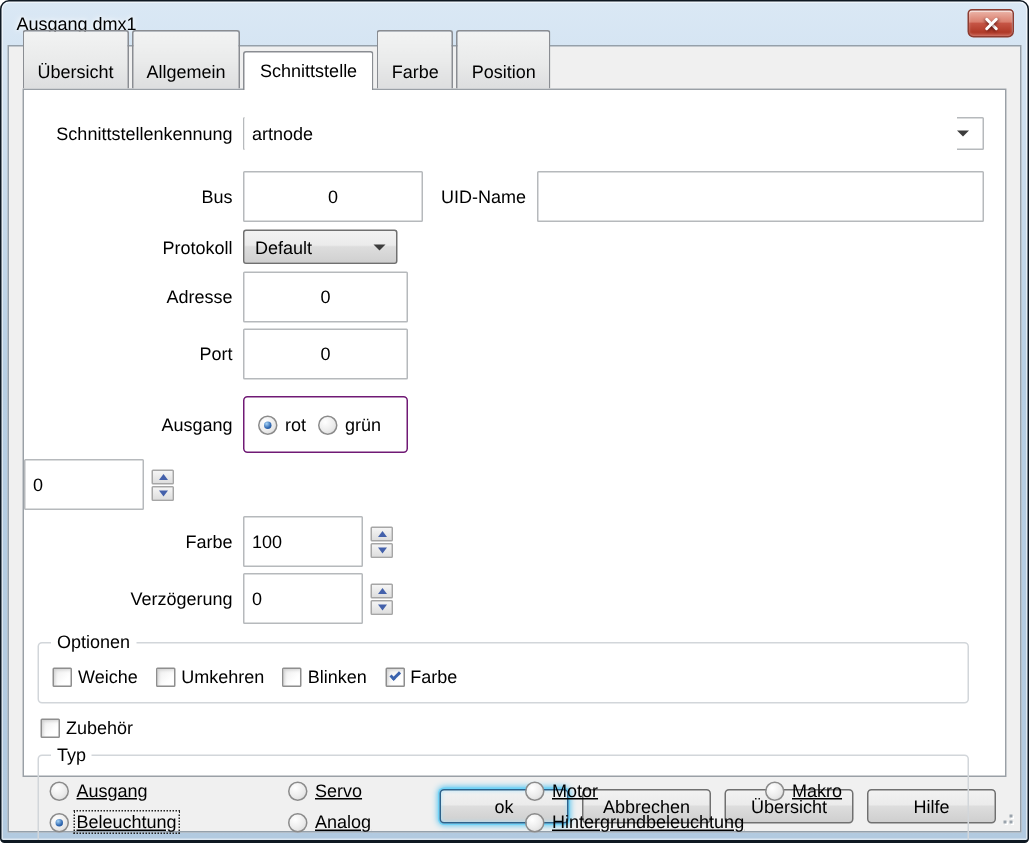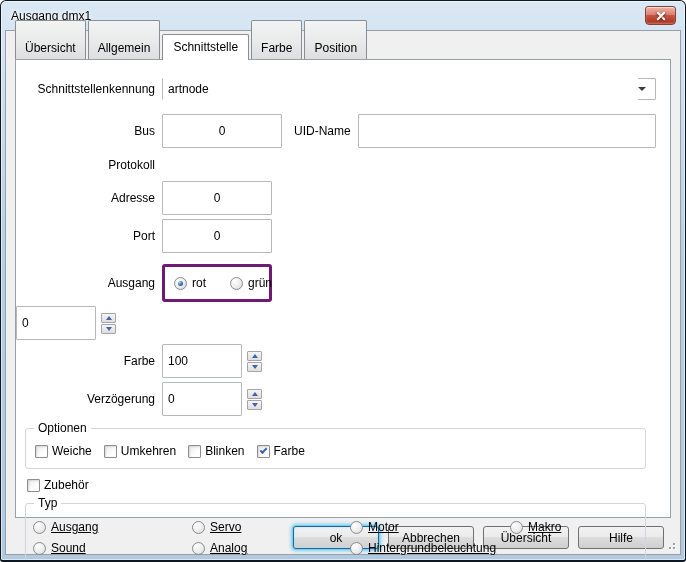--- a/index.html
+++ b/index.html
@@ -108,22 +108,22 @@
     border: 1px solid var(--button_border, #707070); border-radius: 2px;
     background: linear-gradient(to bottom, #f2f2f2, #ebebeb 45%, #dddddd 50%, #d0d0d0);
     display: flex; align-items: center; padding: 0 7px;
     cursor: default;
   }
   .dropbtn .dtext { flex: 1; }
   .frow.proto { height: 23px; }
 
   .radio-frame {
     width: 110px; height: 38px;
-    border: 3px solid #701a75; border-radius: 3px;
-    display: flex; align-items: center; gap: 23px; padding: 0 9px;
+    border: 1px solid #701a75; border-radius: 3px;
+    display: flex; align-items: center; gap: 7px; padding: 0 9px;
   }
   .frow.ausgang { height: 38px; margin-top: 12px; margin-bottom: 5px; }
 
   .radio-item { display: flex; align-items: center; cursor: default; }
   .radio {
     width: 13px; height: 13px; border-radius: 50%;
     border: 1px solid #8b8b8b; position: relative; flex: none;
     background: radial-gradient(circle at 35% 30%, #ffffff 0%, #ececec 55%, #d6d6d6 100%);
   }
   .radio .radio-dot { display: none; }
@@ -247,20 +247,24 @@
 
       <div class="frow">
         <label class="flabel">Bus</label>
         <input class="tinput w120 center" value="0" style="">
         <label class="uid-label">UID-Name</label>
         <input class="tinput grow" value="" style="">
       </div>
 
       <div class="frow proto">
         <label class="flabel">Protokoll</label>
+        <div class="dropbtn">
+          <span class="dtext">Default</span>
+          <span class="arrow-down" style="margin-right:0;"></span>
+        </div>
       </div>
 
       <div class="frow">
         <label class="flabel">Adresse</label>
         <input class="tinput w110 center" value="0" style="">
       </div>
 
       <div class="frow">
         <label class="flabel">Port</label>
         <input class="tinput w110 center" value="0" style="">
@@ -364,22 +368,24 @@
           </span>
           <span class="radio-item">
             <span class="radio"></span>
             <span class="rlabel">Motor</span>
           </span>
           <span class="radio-item">
             <span class="radio"></span>
             <span class="rlabel">Makro</span>
           </span>
           <span class="radio-item">
-            <span class="radio"></span>
-            <span class="rlabel">Sound</span>
+            <span class="radio selected">
+                <i class="radio-dot"></i>
+              </span>
+            <span class="rlabel focused">Beleuchtung</span>
           </span>
           <span class="radio-item">
             <span class="radio"></span>
             <span class="rlabel">Analog</span>
           </span>
           <span class="radio-item">
             <span class="radio"></span>
             <span class="rlabel">Hintergrundbeleuchtung</span>
           </span>
         </div>

